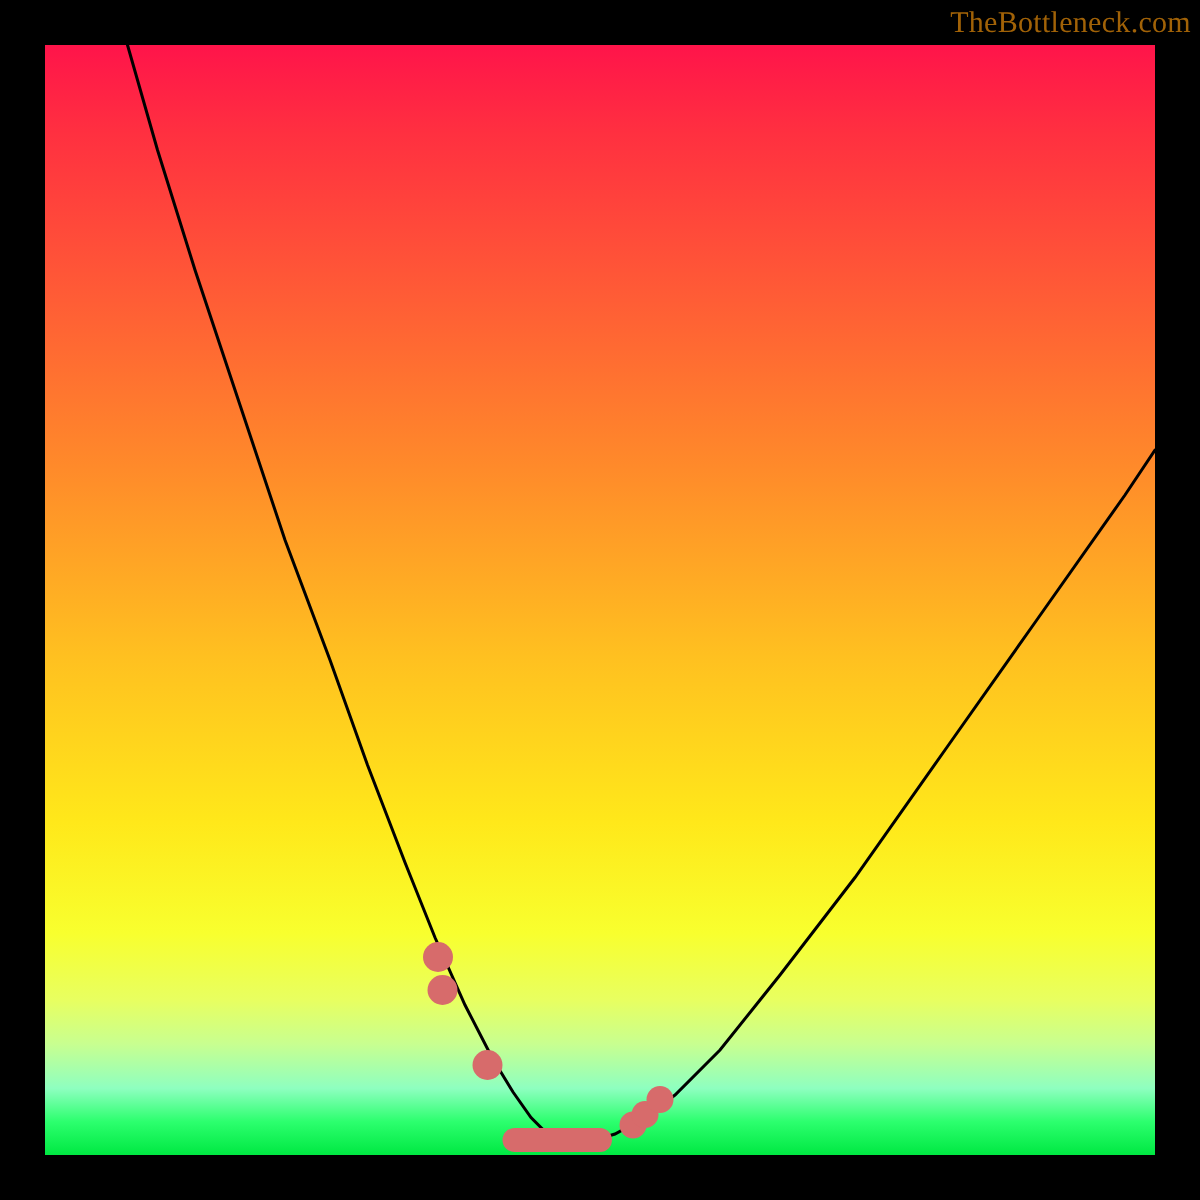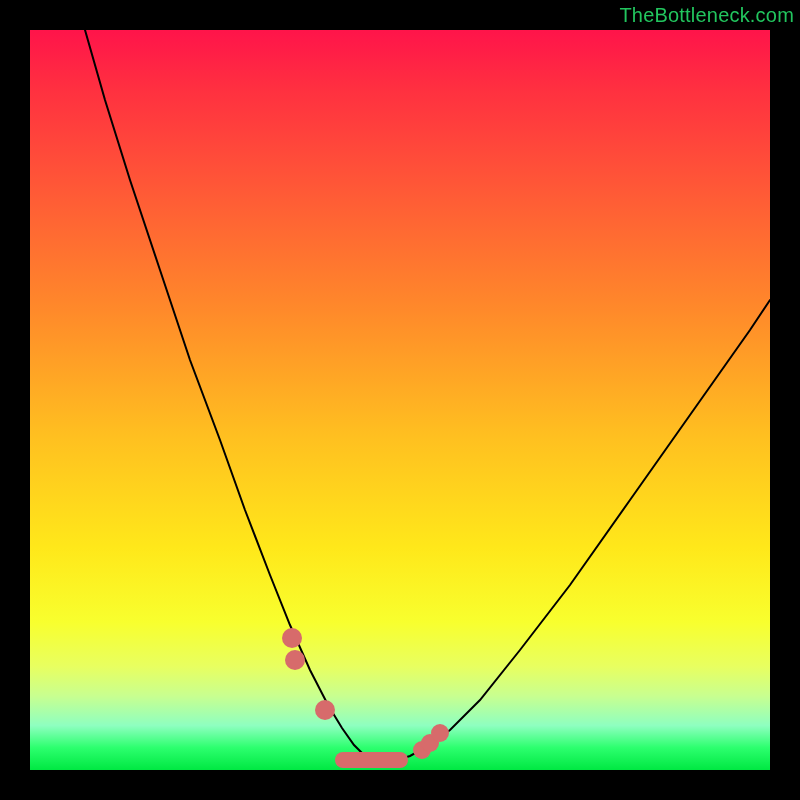--- a/index.html
+++ b/index.html
@@ -35,25 +35,26 @@
       #c8ff90 90%,
       #8effc0 94%,
       #2cff6e 97%,
       #00e842 100%
     );
   }
   .watermark {
     position: absolute;
     right: 6px;
     top: 4px;
-    color: #22c55e;
+    color: #a16207;
     font-size: 20px;
     font-weight: 500;
     letter-spacing: 0.2px;
     user-select: none;
+    font-family: Liberation Serif, serif;
   }
   svg.curve {
     position: absolute;
     left: 0; top: 0;
     width: 740px; height: 740px;
   }
   .curve-path {
     fill: none;
     stroke: #000;
     stroke-width: 2;

